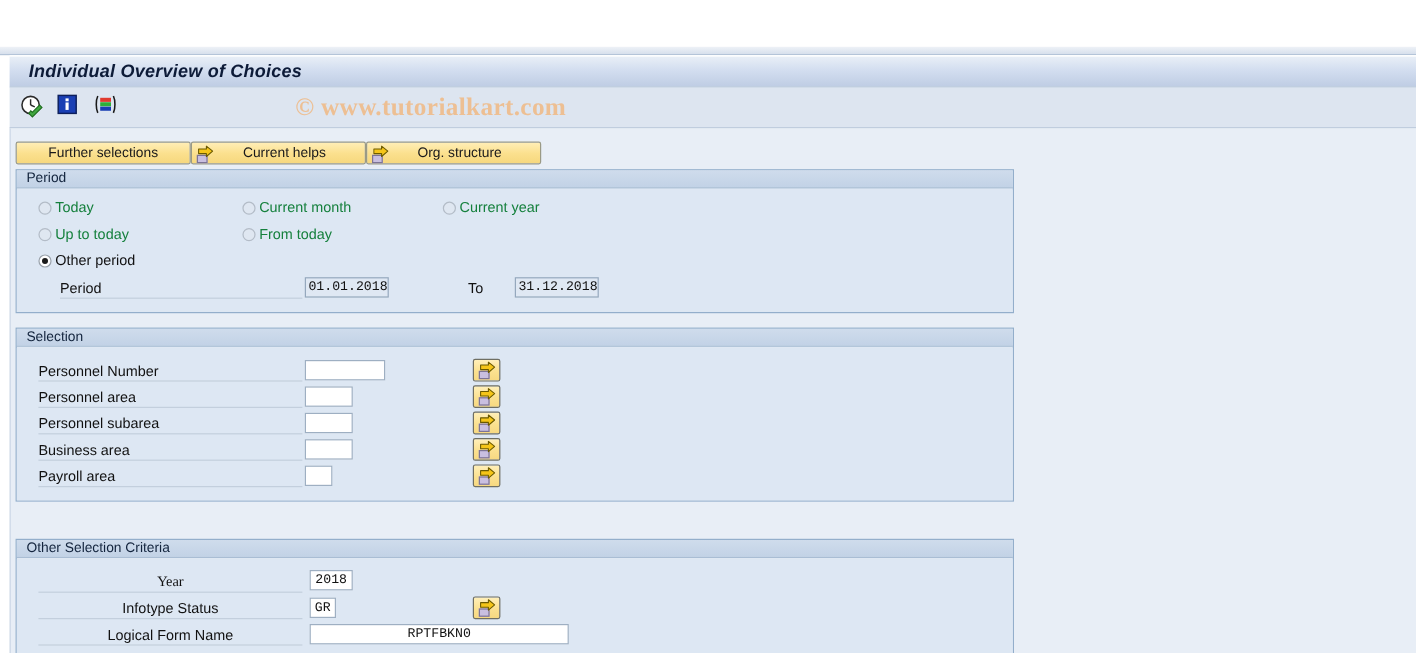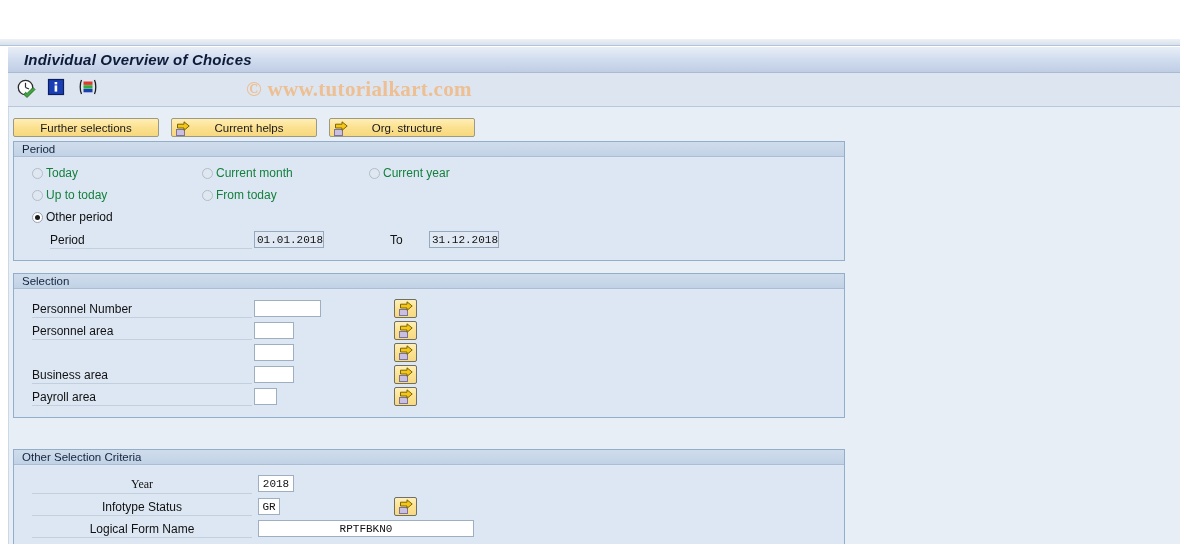--- a/index.html
+++ b/index.html
@@ -111,21 +111,21 @@
     border-left: 1px solid #cdd8e6;
     box-sizing: border-box;
   }
 
   
   .btnrow {
     position: absolute;
     left: 4px;
     top: 11px;
     display: flex;
-    gap: 12px;
+    gap: 0;
   }
   .pbtn {
     height: 19px;
     background: linear-gradient(to bottom, #ffeeb6 0%, #fbe08e 52%, #f6d87e 100%);
     border: 1px solid #9a9a86;
     border-radius: 2px;
     display: flex;
     align-items: center;
     justify-content: center;
     font-family: "Liberation Sans", sans-serif;
@@ -438,20 +438,21 @@
         <div class="inp" style="left:240px; top:32px; width:40px;"></div>
         <div class="msbtn" style="left:380px; top:31px;">
           <span class="arrow-ico">
             <span class="page"></span>
             <svg class="arr" viewBox="0 0 13 11">
               <path d="M0.5 3.2 L7 3.2 L7 0.8 L12.2 5 L7 9.4 L7 7 L0.5 7 Z" fill="#f5c518" stroke="#6b5a00" stroke-width="0.9" stroke-linejoin="round"></path>
             </svg>
           </span>
         </div>
 
+        <div class="flabel" style="left:18px; top:56px; width:220px;">Personnel subarea</div>
         <div class="inp" style="left:240px; top:54px; width:40px;"></div>
         <div class="msbtn" style="left:380px; top:53px;">
           <span class="arrow-ico">
             <span class="page"></span>
             <svg class="arr" viewBox="0 0 13 11">
               <path d="M0.5 3.2 L7 3.2 L7 0.8 L12.2 5 L7 9.4 L7 7 L0.5 7 Z" fill="#f5c518" stroke="#6b5a00" stroke-width="0.9" stroke-linejoin="round"></path>
             </svg>
           </span>
         </div>
 

